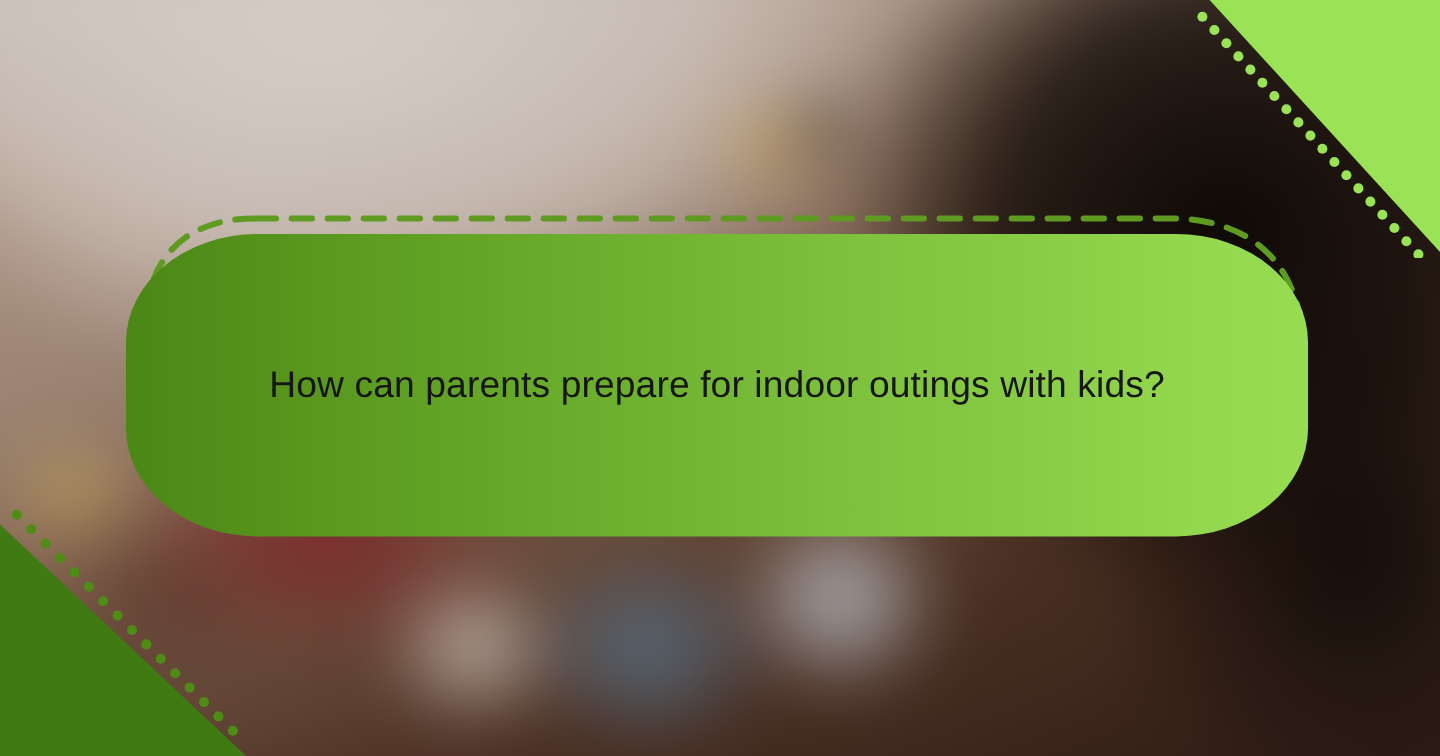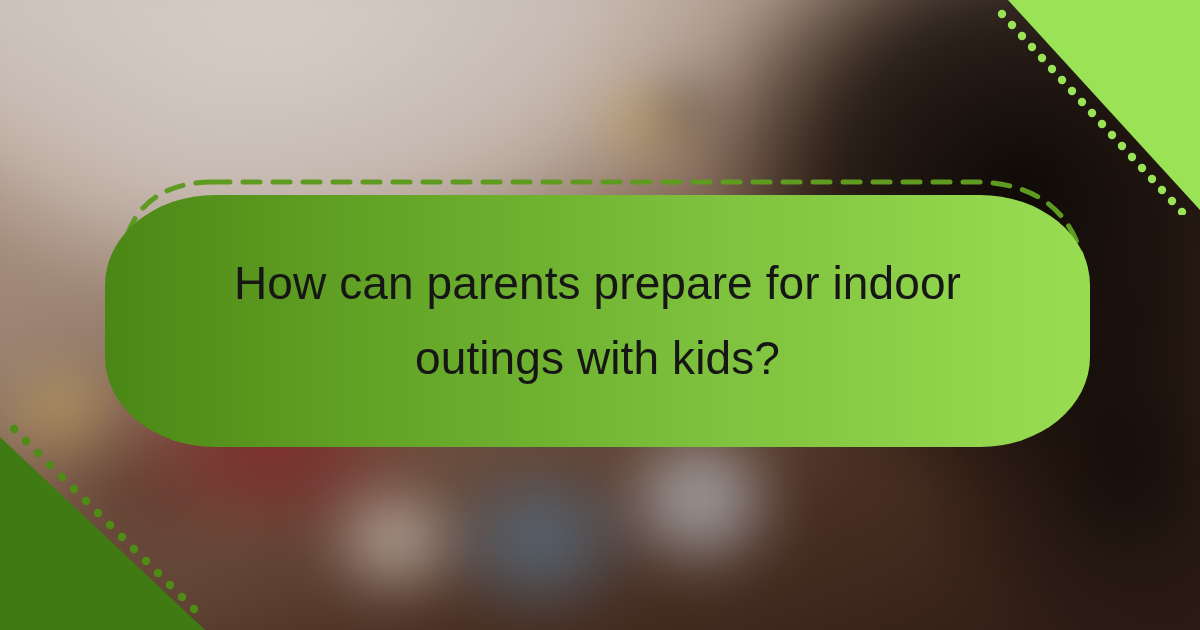--- a/index.html
+++ b/index.html
@@ -85,21 +85,21 @@
         #88cc45 76%,
         #92d74d 90%,
         #97dc51 100%);
     display:flex;
     align-items:center;
     justify-content:center;
   }
   .card-title {
     width:790px;
     text-align:center;
-    font-size:46px;
+    font-size:31px;
     font-weight:400;
     line-height:1.62;
     color:#161616;
     letter-spacing:0.1px;
   }
 </style>
 </head>
 <body>
 
 <div id="stage">

